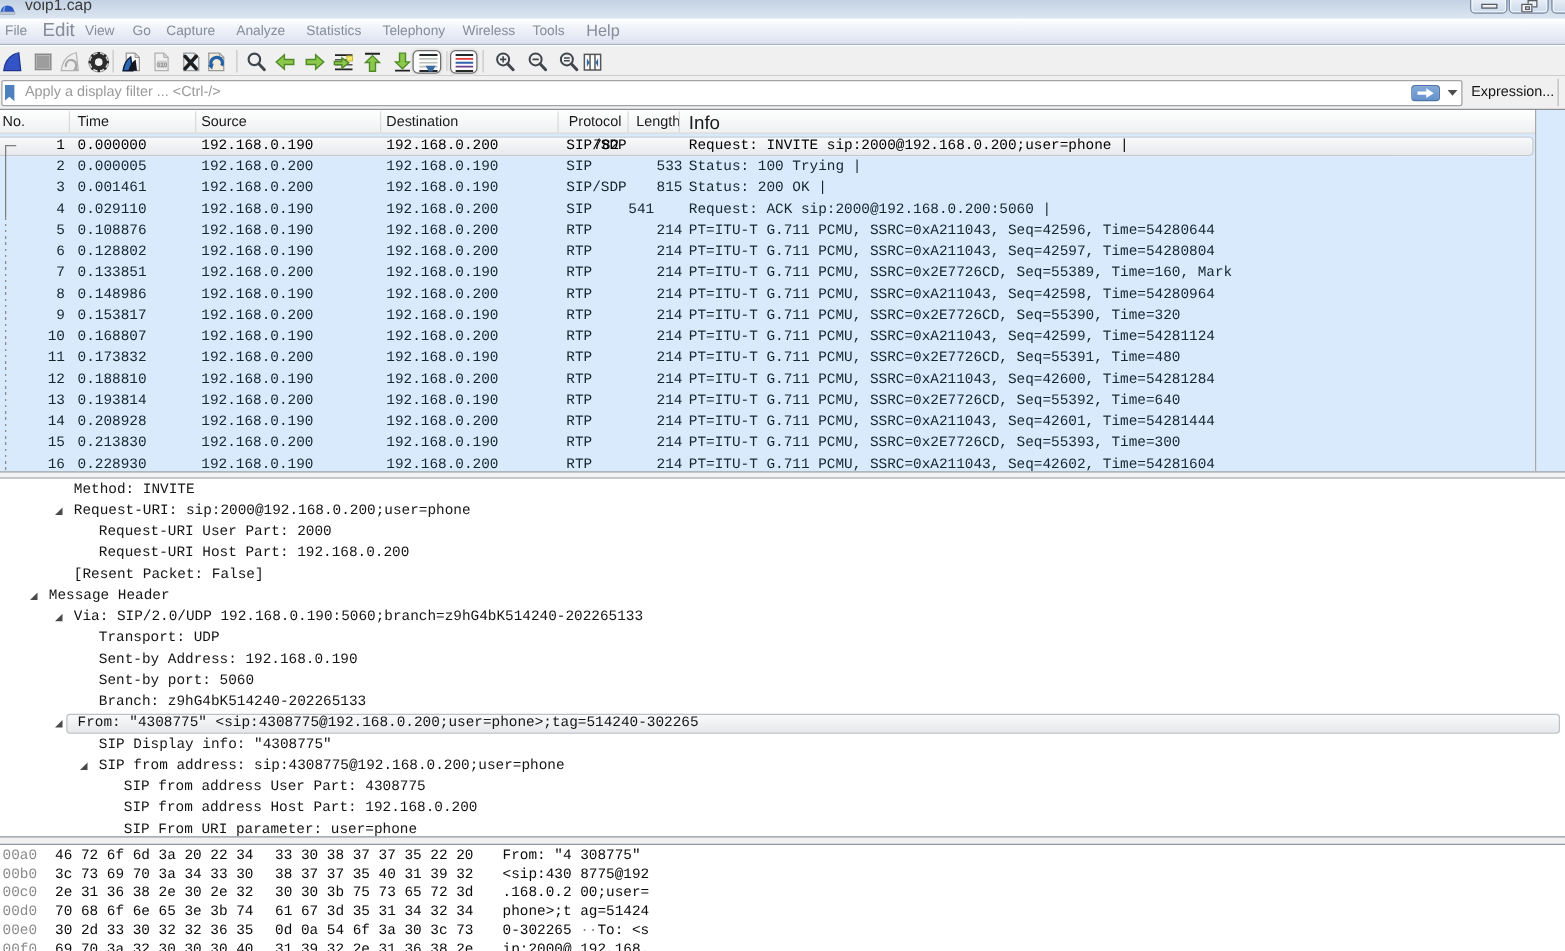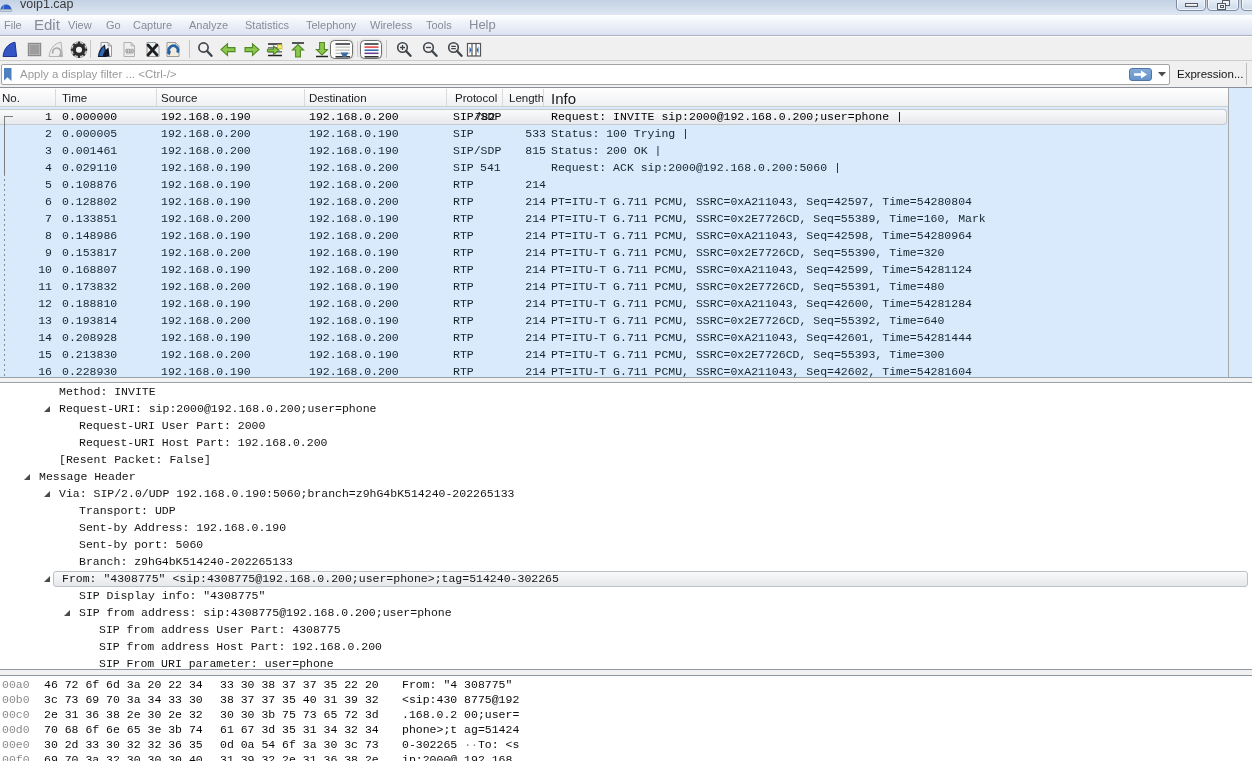--- a/index.html
+++ b/index.html
@@ -202,28 +202,29 @@
 <div class="m" style="left:161px;top:142px;color:#12272e">192.168.0.200</div>
 <div class="m" style="left:309px;top:142px;color:#12272e">192.168.0.190</div>
 <div class="m" style="left:453px;top:142px;color:#12272e">SIP/SDP</div>
 <div class="m" style="left:480px;top:142px;width:66px;text-align:right;color:#12272e">815</div>
 <div class="m" style="left:551px;top:142px;color:#12272e">Status: 200 OK |</div>
 <div class="m" style="left:0;top:159px;width:52px;height:17px;text-align:right;color:#12272e">4</div>
 <div class="m" style="left:62px;top:159px;color:#12272e">0.029110</div>
 <div class="m" style="left:161px;top:159px;color:#12272e">192.168.0.190</div>
 <div class="m" style="left:309px;top:159px;color:#12272e">192.168.0.200</div>
 <div class="m" style="left:453px;top:159px;color:#12272e">SIP</div>
-<div class="m" style="left:480px;top:159px;width:66px;text-align:left;color:#12272e">541</div>
+<div class="m" style="left:480px;top:159px;width:66px;text-align:center;color:#12272e">541</div>
 <div class="m" style="left:551px;top:159px;color:#12272e">Request: ACK sip:2000@192.168.0.200:5060 |</div>
 <div class="m" style="left:0;top:176px;width:52px;height:17px;text-align:right;color:#12272e">5</div>
 <div class="m" style="left:62px;top:176px;color:#12272e">0.108876</div>
 <div class="m" style="left:161px;top:176px;color:#12272e">192.168.0.190</div>
 <div class="m" style="left:309px;top:176px;color:#12272e">192.168.0.200</div>
 <div class="m" style="left:453px;top:176px;color:#12272e">RTP</div>
 <div class="m" style="left:480px;top:176px;width:66px;text-align:right;color:#12272e">214</div>
+<div class="m" style="left:551px;top:176px;color:#12272e">PT=ITU-T G.711 PCMU, SSRC=0xA211043, Seq=42596, Time=54280644</div>
 <div class="m" style="left:0;top:193px;width:52px;height:17px;text-align:right;color:#12272e">6</div>
 <div class="m" style="left:62px;top:193px;color:#12272e">0.128802</div>
 <div class="m" style="left:161px;top:193px;color:#12272e">192.168.0.190</div>
 <div class="m" style="left:309px;top:193px;color:#12272e">192.168.0.200</div>
 <div class="m" style="left:453px;top:193px;color:#12272e">RTP</div>
 <div class="m" style="left:480px;top:193px;width:66px;text-align:right;color:#12272e">214</div>
 <div class="m" style="left:551px;top:193px;color:#12272e">PT=ITU-T G.711 PCMU, SSRC=0xA211043, Seq=42597, Time=54280804</div>
 <div class="m" style="left:0;top:210px;width:52px;height:17px;text-align:right;color:#12272e">7</div>
 <div class="m" style="left:62px;top:210px;color:#12272e">0.133851</div>
 <div class="m" style="left:161px;top:210px;color:#12272e">192.168.0.200</div>

